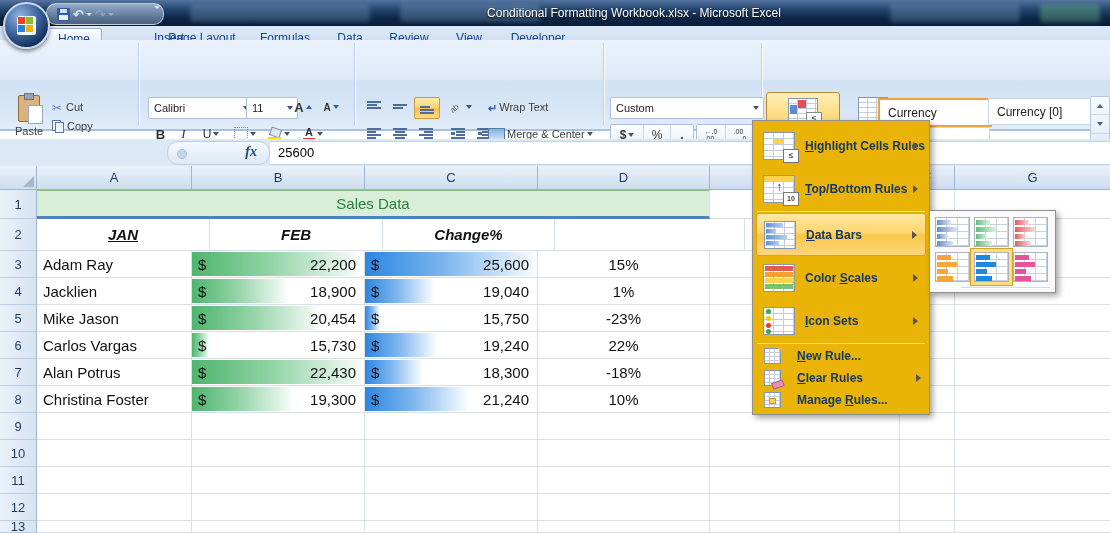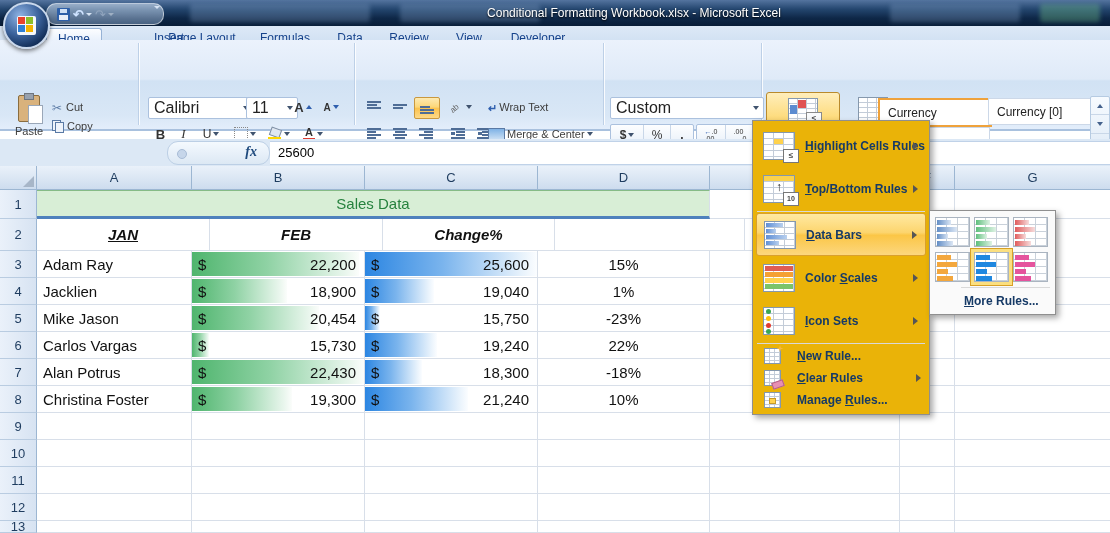--- a/index.html
+++ b/index.html
@@ -37,21 +37,21 @@
     border-bottom:2px solid #a9c1de;}
   .gsep{position:absolute;top:3px;height:82px;width:1px;background:#bdd0e7;box-shadow:1px 0 0 rgba(255,255,255,.85);}
   .glabel{position:absolute;top:121px;font-size:11px;color:#68809f;text-align:center;}
   .launcher{position:absolute;top:123px;width:10px;height:10px;border-top:1px solid #8fa4c0;border-left:1px solid #8fa4c0;}
   .launcher::after{content:"";position:absolute;right:0;bottom:0;width:0;height:0;
     border-left:4px solid transparent;border-top:4px solid transparent;border-right:4px solid #44618c;border-bottom:4px solid #44618c;}
   .rtext{font-size:11px;color:#3d3d3d;white-space:nowrap;}
   .dd{display:inline-block;width:0;height:0;border-left:3px solid transparent;border-right:3px solid transparent;
     border-top:4px solid #40536e;vertical-align:middle;}
   .combo{position:absolute;height:20px;background:#fff;border:1px solid #abc1de;border-radius:2px;
-    font-size:16px;color:#222;display:flex;align-items:center;padding:0 5px;}
+    font-size:11px;color:#222;display:flex;align-items:center;padding:0 5px;}
   .combo .dd{position:absolute;right:4px;}
   .sbtn{position:absolute;height:20px;display:flex;align-items:center;justify-content:center;gap:2px;}
   .activebtn{background:linear-gradient(#fdeab2,#fcd779 45%,#fbc34f 52%,#fdd988);border:1px solid #c9983f;border-radius:2px;}
   
   #pastebtn{position:absolute;left:8px;top:55px;width:42px;height:62px;display:flex;flex-direction:column;align-items:center;}
   .clipicon{position:relative;width:20px;height:25px;background:#d9b27c;border:1px solid #8a6d3f;border-radius:2px;}
   .clipicon .clip{position:absolute;left:5px;top:-3px;width:8px;height:5px;background:#98a1ad;border:1px solid #6d757f;}
   .clipicon .page{position:absolute;right:-4px;bottom:-3px;width:13px;height:17px;background:#fff;border:1px solid #9aa7b8;}
   .smallbtn{position:absolute;left:52px;height:18px;display:flex;align-items:center;gap:4px;}
   .cut-icn::before{content:"\2702";color:#5a7aa5;font-size:12px;}
@@ -784,18 +784,15 @@
         <span class="tb" style="top:23px;width:16px;background:#1e87e0;"></span>
       </span>
       <span class="thumb">
         <span class="tb" style="top:2px;width:14px;background:#e5549d;"></span>
         <span class="tb" style="top:9px;width:20px;background:#e5549d;"></span>
         <span class="tb" style="top:16px;width:11px;background:#e5549d;"></span>
         <span class="tb" style="top:23px;width:16px;background:#e5549d;"></span>
       </span>
     </div>
     <div class="subsep"></div>
-    <div class="moreitem">
-      <span><span></span><u>M</u><span>ore Rules...</span></span>
-    </div>
   </div>
 
 </div>
 
 </body></html>

